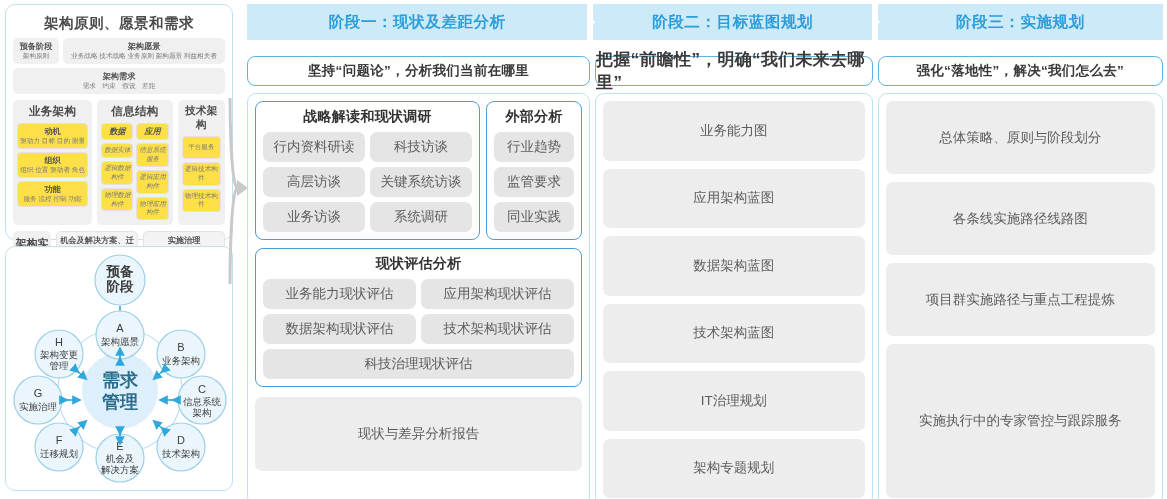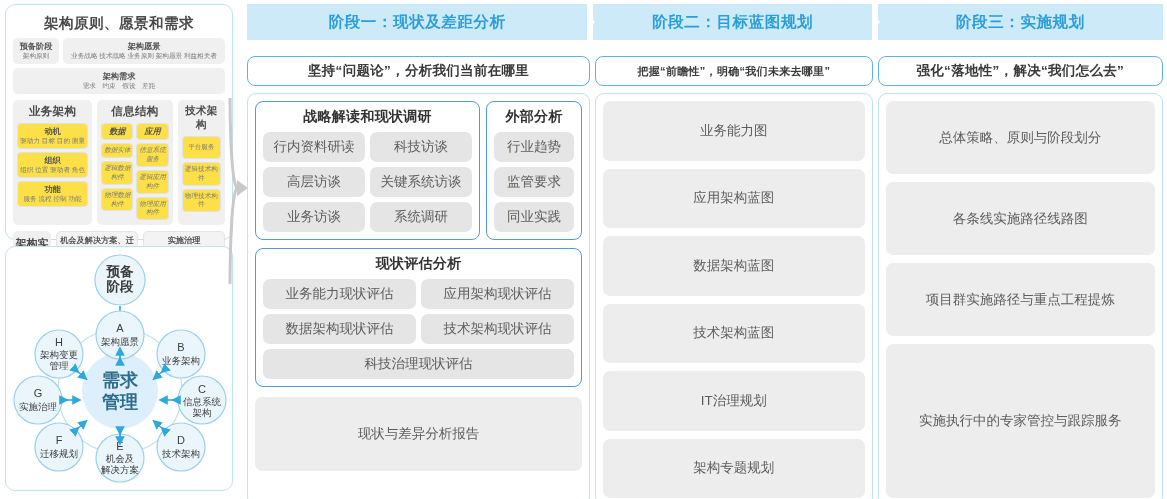--- a/index.html
+++ b/index.html
@@ -69,21 +69,21 @@
   }
 
   
   .cycle-svg { display: block; width: 214px; height: 233px; }
 
   
   .bracket { position: absolute; left: 228px; top: 96px; width: 22px; height: 190px; }
 
   
   .phases { position: absolute; left: 247px; top: 4px; width: 916px; height: 491px; }
-  .phase-heads { display: flex; height: 47px; position: relative; justify-content: flex-end; }
+  .phase-heads { display: flex; height: 47px; position: relative; }
   .phase-head {
     background: #cdeaf8; height: 36px; position: relative;
     display: flex; align-items: center; justify-content: center;
   }
   .phase-head .htxt {
     font-size: 15.5px; font-weight: bold; color: #2c9ed9;
     letter-spacing: .6px; position: relative; z-index: 2;
   }
   .ph1 { width: 345px; }
   .ph2 { width: 282px; }
@@ -391,21 +391,21 @@
             <div class="chiprow">
               <div class="chip">科技治理现状评估</div>
             </div>
           </div>
 
           <div class="big-chip" style="margin-top:10px;height:74px">现状与差异分析报告</div>
         </div>
       </div>
 
       <div class="phase-col col2w">
-        <div class="subtitle" style="font-size:11px">把握“前瞻性”，明确“我们未来去哪里”</div>
+        <div class="subtitle" style="font-size:17px">把握“前瞻性”，明确“我们未来去哪里”</div>
         <div class="outer-box ob-fill">
           <div class="stack" style="height:100%">
             <div class="big-chip" style="flex:1">业务能力图</div>
             <div class="big-chip" style="flex:1">应用架构蓝图</div>
             <div class="big-chip" style="flex:1">数据架构蓝图</div>
             <div class="big-chip" style="flex:1">技术架构蓝图</div>
             <div class="big-chip" style="flex:1">IT治理规划</div>
             <div class="big-chip" style="flex:1">架构专题规划</div>
           </div>
         </div>

